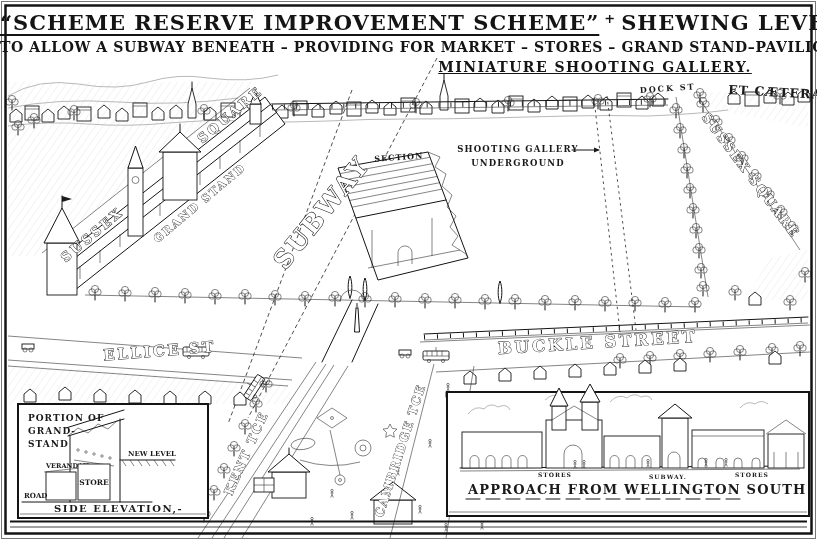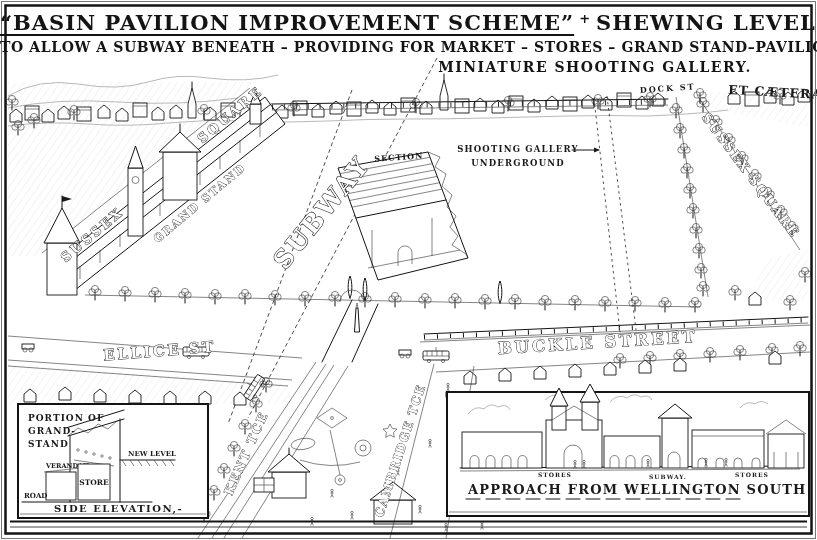--- a/index.html
+++ b/index.html
@@ -5,21 +5,21 @@
   html,body{margin:0;padding:0;background:#ddd;}
   .paper{position:relative;width:817px;height:540px;background:#fff;margin:0 auto;overflow:hidden;
          font-family:"DejaVu Serif",serif;color:#141414;}
   .paper svg{position:absolute;left:0;top:0;}
   .titles{position:absolute;left:0;top:10px;width:817px;text-align:center;z-index:5;}
   .t1{font-weight:bold;font-size:21px;letter-spacing:1px;white-space:nowrap;}
   .t1 .main{text-decoration:underline;text-underline-offset:4px;text-decoration-thickness:1.5px;}
   .t1 .orn{font-size:13px;vertical-align:7px;margin:0 5px;font-weight:bold;}
   .t2{font-weight:bold;font-size:14px;letter-spacing:.6px;margin-top:4px;white-space:nowrap;}
   .t3{position:absolute;left:430px;top:59px;width:330px;text-align:center;
-      font-weight:bold;font-size:14px;letter-spacing:1.5px;z-index:5;}
+      font-weight:bold;font-size:14px;letter-spacing:1.5px;z-index:5;text-decoration:underline;}
   
   svg text{font-family:"DejaVu Serif",serif;font-weight:700;}
   .o   {fill:#fff;stroke:#141414;paint-order:stroke;stroke-linejoin:round;}
   .o-lg{stroke-width:1.15px;}
   .o-md{stroke-width:.9px;}
   .o-sm{stroke-width:.7px;}
   .s   {fill:#1a1a1a;stroke:none;}
   .ink {stroke:#141414;fill:none;stroke-width:1;stroke-linecap:round;}
   .ink2{stroke:#141414;fill:#fff;stroke-width:1;}
   .thin{stroke:#333;fill:none;stroke-width:.6;}
@@ -436,18 +436,18 @@
 
   <g>
     <line x1="10" y1="521.5" x2="807" y2="521.5" stroke="#141414" stroke-width="2"></line>
     <line x1="10" y1="527" x2="807" y2="527" stroke="#141414" stroke-width="0.8"></line>
     <rect x="5.5" y="5.5" width="806" height="528" fill="none" stroke="#141414" stroke-width="2.5"></rect>
     <rect x="1.5" y="1.5" width="814" height="537" fill="none" stroke="#777" stroke-width="1"></rect>
   </g>
 </svg>
 
   <div class="titles">
-    <div class="t1"><span class="main">“BASIN PAVILION IMPROVEMENT SCHEME”</span><span class="orn">+</span><span>SHEWING LEVEL RAISED</span></div>
+    <div class="t1"><span class="main">“SCHEME RESERVE IMPROVEMENT SCHEME”</span><span class="orn">+</span><span>SHEWING LEVEL RAISED</span></div>
     <div class="t2">TO ALLOW A SUBWAY BENEATH – PROVIDING FOR MARKET – STORES – GRAND STAND–PAVILION</div>
   </div>
   <div class="t3">MINIATURE SHOOTING GALLERY.</div>
 
 </div>
 
 </body></html>

